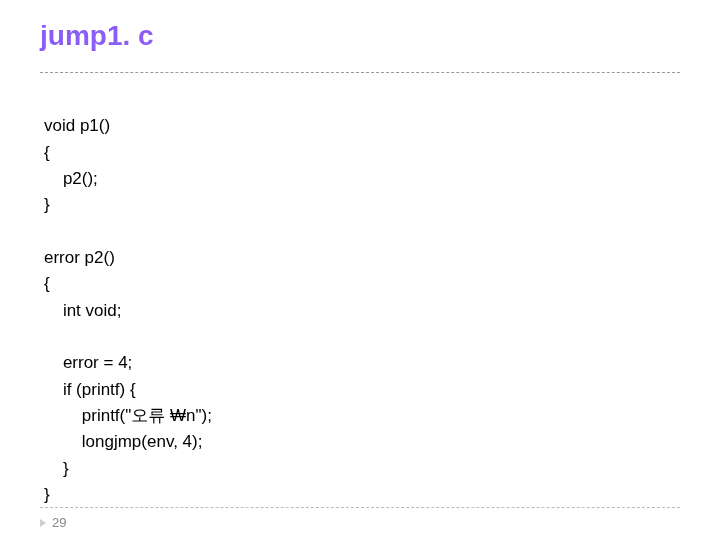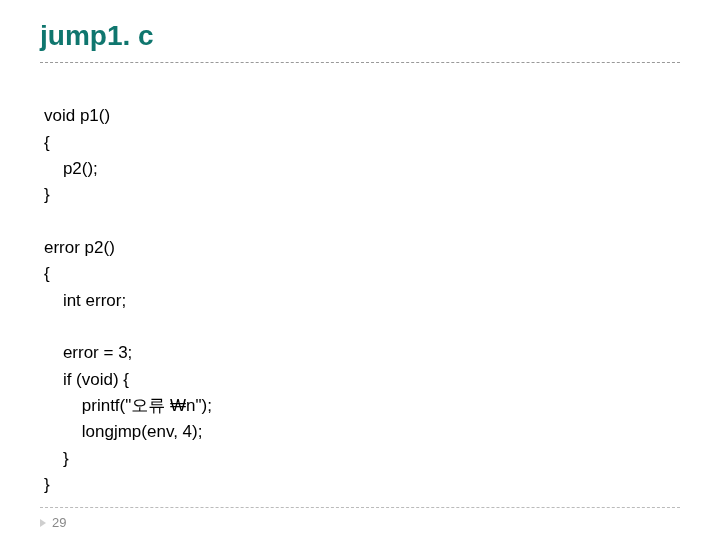--- a/index.html
+++ b/index.html
@@ -5,25 +5,25 @@
   * { margin: 0; padding: 0; box-sizing: border-box; }
   body {
     width: 720px;
     height: 540px;
     background: #ffffff;
     font-family: "Malgun Gothic", "Segoe UI", Arial, sans-serif;
     padding: 20px 40px 10px 40px;
     position: relative;
   }
   .title {
-    color: #0f766e;
+    color: #8b5cf6;
     font-size: 28px;
     font-weight: bold;
     padding-bottom: 6px;
-    margin-bottom: 4px;
+    margin-bottom: 14px;
   }
   .dashed-sep {
     border: none;
     border-top: 1px dashed #999999;
     margin-bottom: 14px;
   }
   .code {
     font-family: "Malgun Gothic", "Segoe UI", Arial, sans-serif;
     font-size: 17px;
     line-height: 1.55;
@@ -65,24 +65,24 @@
 <hr class="dashed-sep">
 
 <div class="code">
 <span class="kw">void p1()</span>
 <span>{</span>
 <span>    p2();</span>
 <span>}</span>
 <span></span>
 <span class="kw">error p2()</span>
 <span>{</span>
-<span>    int error;</span>
+<span>    int void;</span>
 <span></span>
-<span>    error = 3;</span>
-<span>    if (void) {</span>
+<span>    error = 4;</span>
+<span>    if (printf) {</span>
 <span>        printf("오류 ₩n");</span>
 <span>        longjmp(env, 4);</span>
 <span>    }</span>
 <span>}</span>
 </div>
 
 <hr class="footer-sep">
 <div class="bullet"></div>
 <div class="slide-num">29</div>
 

